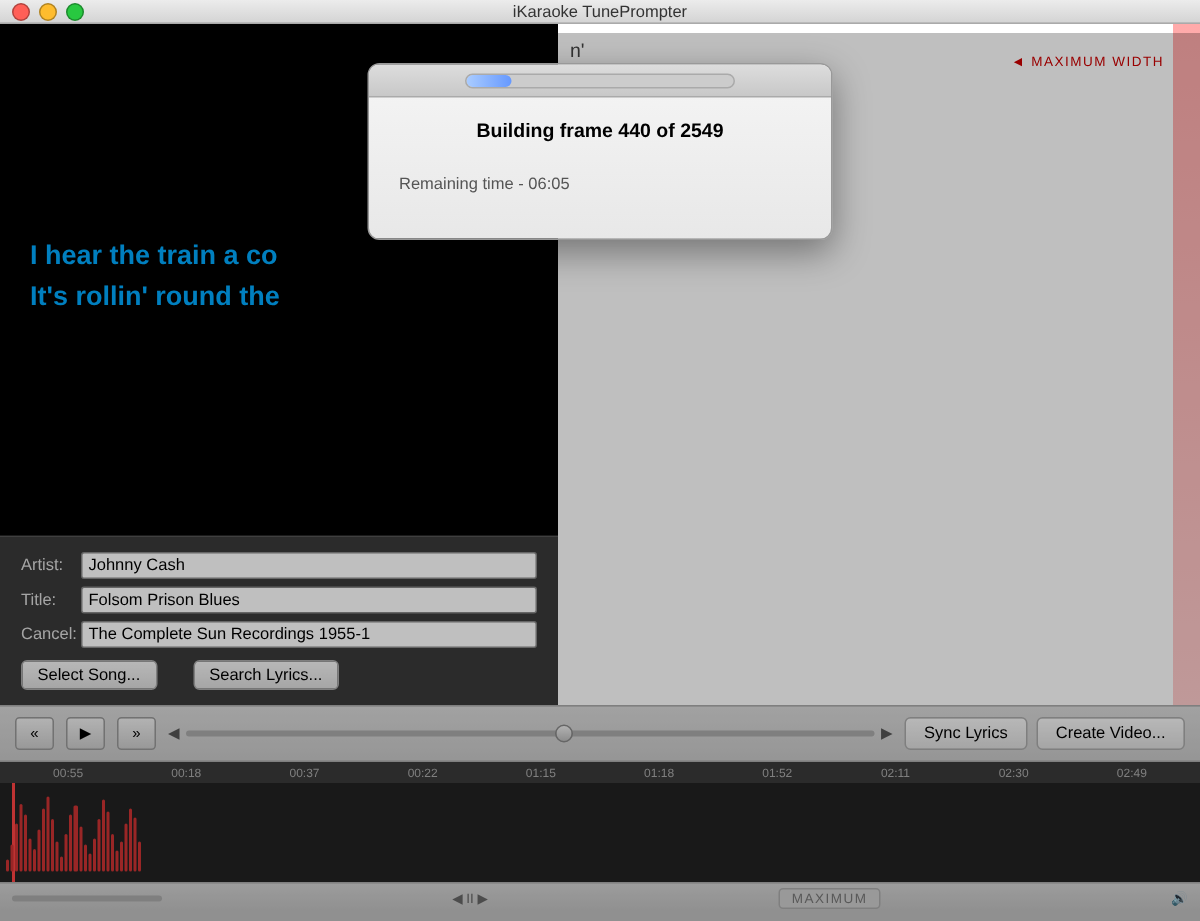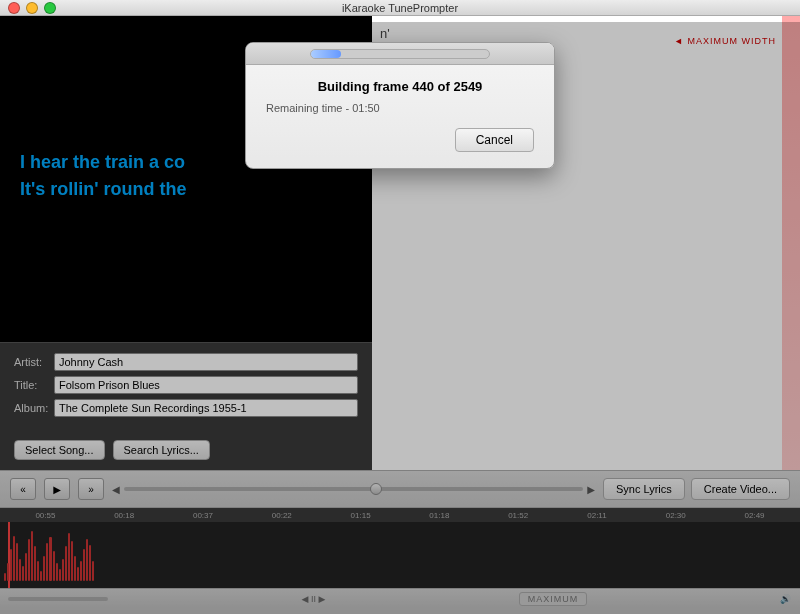--- a/index.html
+++ b/index.html
@@ -108,22 +108,22 @@
       font-size: 11px;
       background: #fff;
       border: 1px solid #888;
       border-radius: 2px;
       padding: 0 4px;
       color: #000;
     }
 
     .button-row {
       display: flex;
-      gap: 8px;
-      margin-top: 23px;
+      gap: 24px;
+      margin-top: 8px;
     }
     .mac-button {
       font-size: 11px;
       background: linear-gradient(to bottom, #f5f5f5, #ddd);
       border: 1px solid #aaa;
       border-radius: 4px;
       padding: 3px 10px;
       cursor: pointer;
       color: #000;
     }
@@ -369,21 +369,21 @@
 
     .dialog-body {
       padding: 14px 20px 16px;
     }
 
     .dialog-title-text {
       font-size: 13px;
       font-weight: bold;
       color: #000;
       text-align: center;
-      margin-bottom: 8px;
+      margin-bottom: 23px;
     }
 
     .dialog-subtitle {
       font-size: 11px;
       color: #555;
       margin-bottom: 14px;
     }
 
     .dialog-footer {
       display: flex;
@@ -426,21 +426,21 @@
       <div class="info-panel">
         <div class="info-row">
           <span class="info-label">Artist:</span>
           <input class="info-input" type="text" value="Johnny Cash" style="">
         </div>
         <div class="info-row">
           <span class="info-label">Title:</span>
           <input class="info-input" type="text" value="Folsom Prison Blues" style="">
         </div>
         <div class="info-row">
-          <span class="info-label">Album:</span>
+          <span class="info-label">Cancel:</span>
           <input class="info-input" type="text" value="The Complete Sun Recordings 1955-1" style="">
         </div>
         <div class="button-row">
           <button class="mac-button">Select Song...</button>
           <button class="mac-button">Search Lyrics...</button>
         </div>
       </div>
     </div>
 
     <div class="lyrics-right">
@@ -536,19 +536,16 @@
 
 <div class="dialog-overlay">
   <div class="dialog-box">
     <div class="dialog-title-bar">
       <div class="dialog-progress-bar-container">
         <div class="dialog-progress-fill" id="progress-fill" style="width: 17%;"></div>
       </div>
     </div>
     <div class="dialog-body">
       <div class="dialog-title-text">Building frame 440 of 2549</div>
-      <div class="dialog-subtitle">Remaining time - 01:50</div>
-      <div class="dialog-footer">
-        <button class="dialog-cancel-btn">Cancel</button>
-      </div>
+      <div class="dialog-subtitle">Remaining time - 06:05</div>
     </div>
   </div>
 </div>
 
 </body></html>

